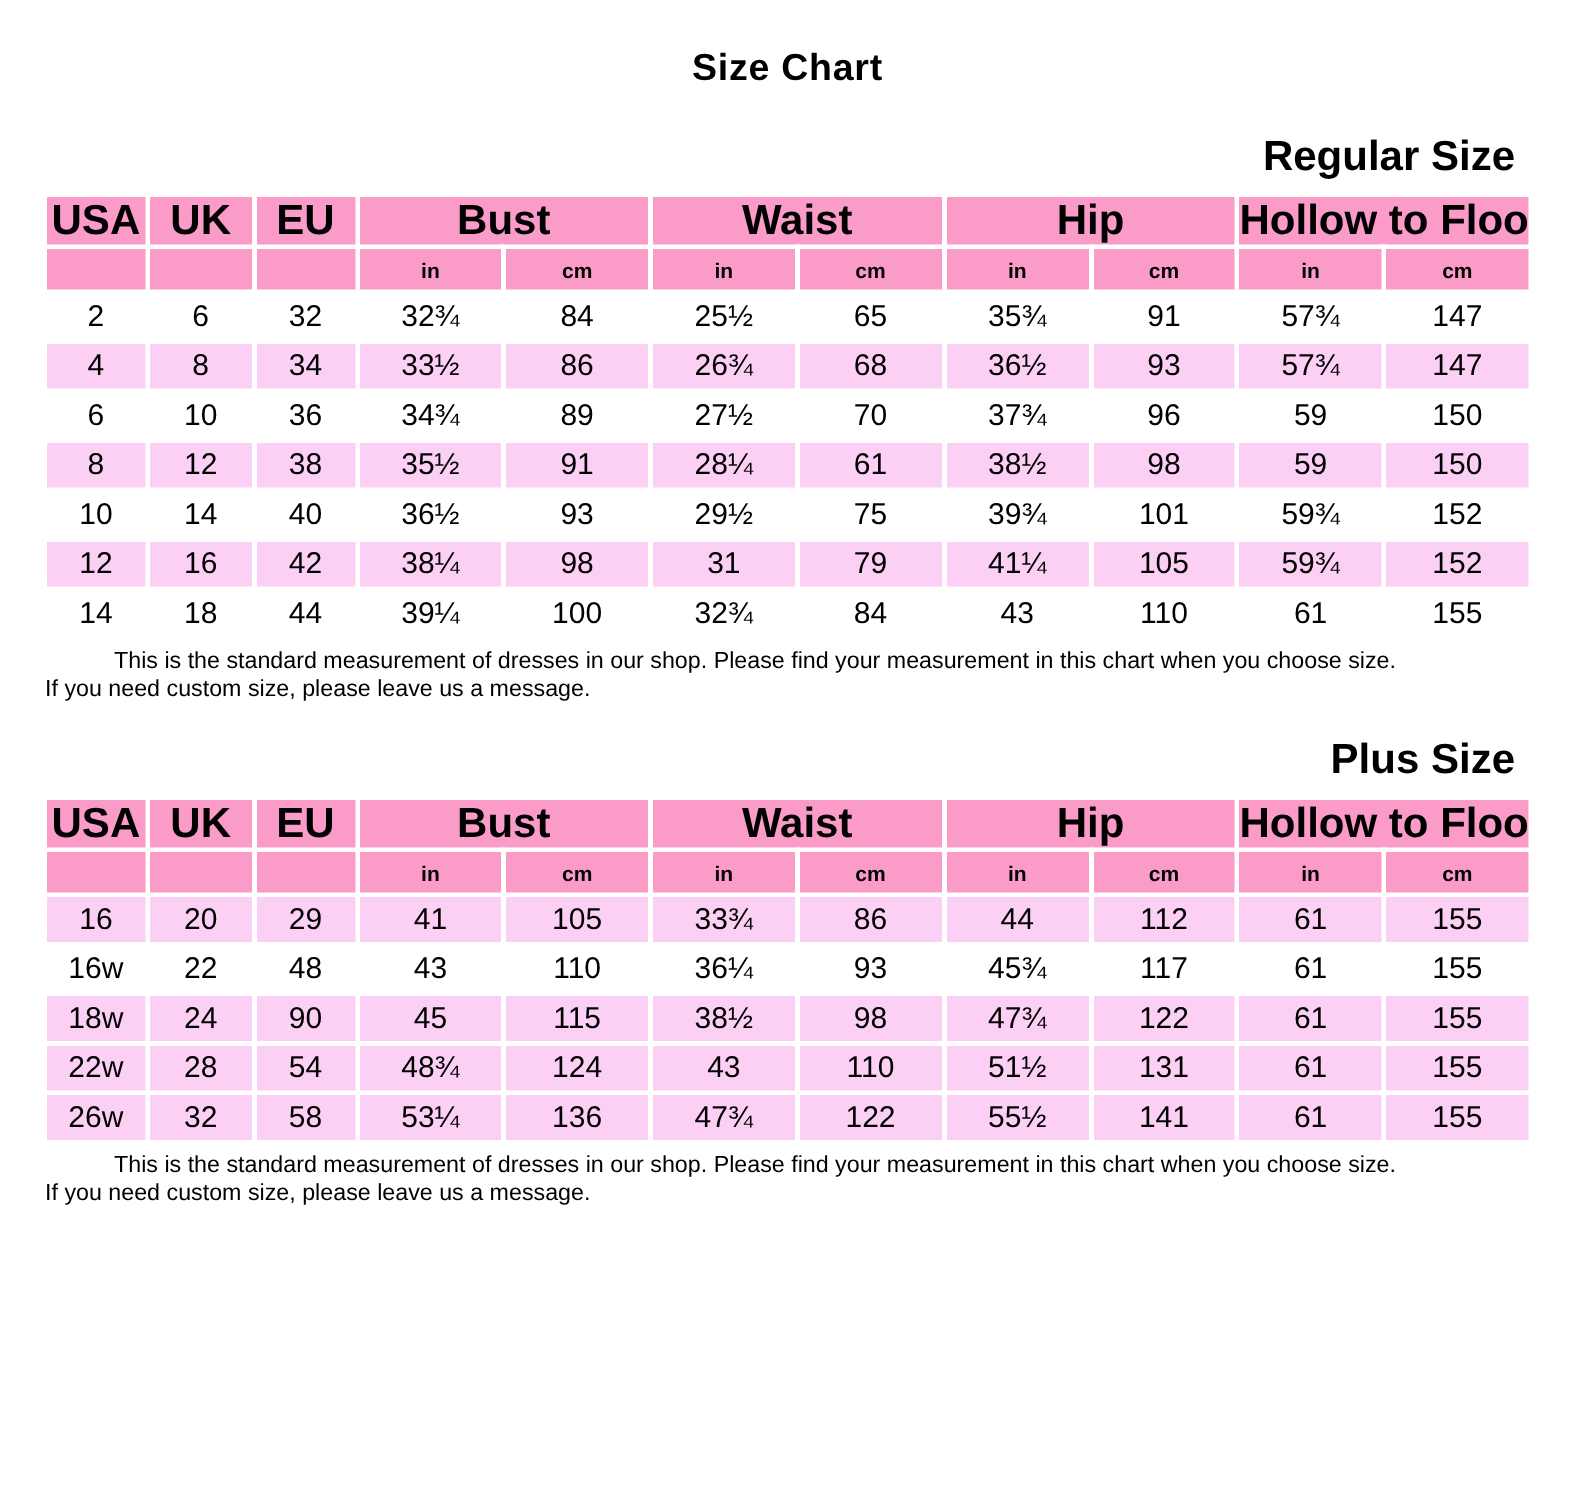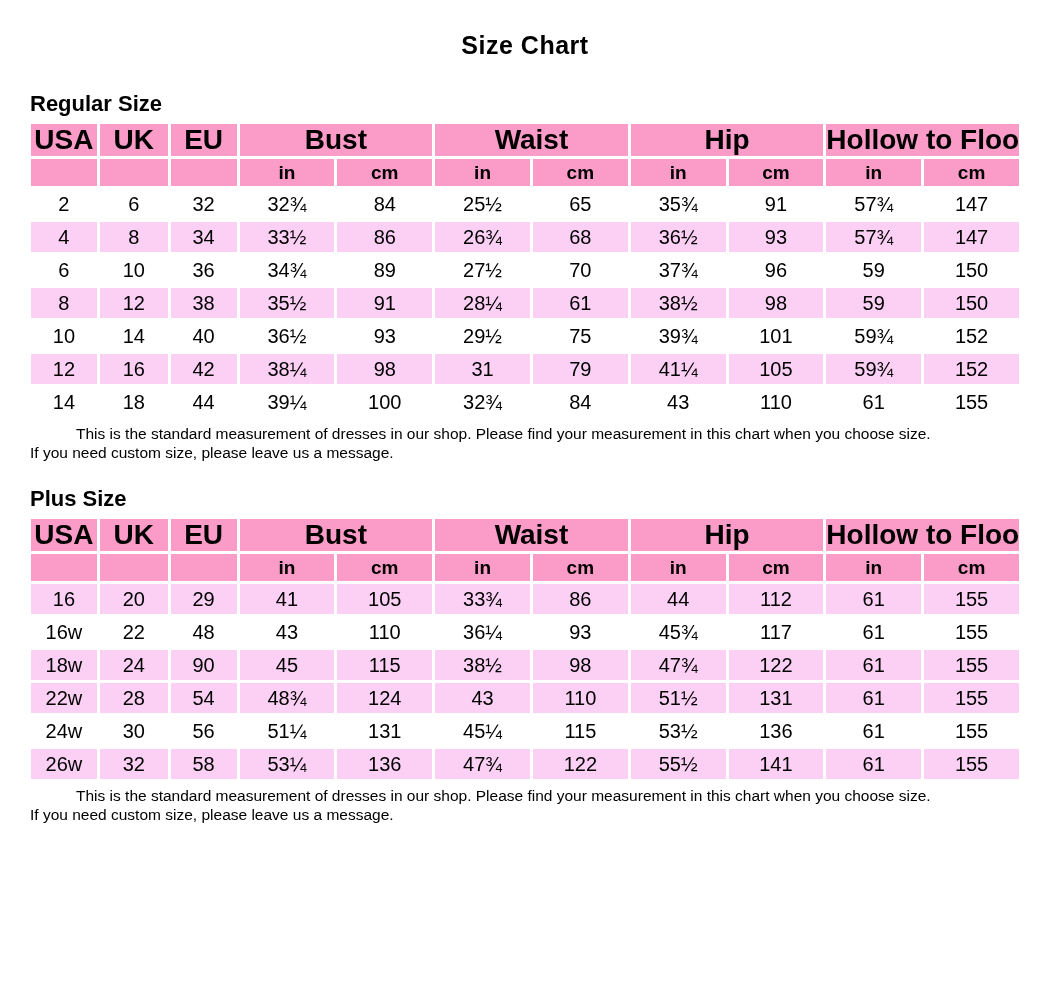--- a/index.html
+++ b/index.html
@@ -19,25 +19,26 @@
   }
   h1.chart-title {
     margin: 0;
     text-align: center;
     font-size: 25px;
     line-height: 30px;
     font-weight: bold;
     letter-spacing: 0.5px;
   }
   .size-section h2 {
-    margin: 0;
-    font-size: 22px;
+    margin: 12px;
+    font-size: 28px;
     line-height: 25px;
     font-weight: bold;
     padding-left: 2px;
+    text-align: right;
   }
   .section-regular { margin-top: 31px; }
   .section-plus    { margin-top: 24px; }
   table.size-table {
     width: 994px;
     table-layout: fixed;
     border-collapse: collapse;
     margin-top: 5px;
   }
   table.size-table th,
@@ -47,21 +48,21 @@
     vertical-align: middle;
     padding: 0;
     overflow: hidden;
     white-space: nowrap;
   }
   table.size-table th {
     background: var(--header-pink, #FB9BC8);
     font-weight: bold;
   }
   th.group-h { height: 31px; font-size: 28px; }
-  th.unit-h  { height: 27px; font-size: 19px; }
+  th.unit-h  { height: 27px; font-size: 14px; }
   table.size-table td {
     height: 30px;
     font-size: 20px;
     background: var(--row-white, #ffffff);
   }
   table.size-table tr.shaded td {
     background: var(--row-pink, #FBD0F4);
   }
   p.note {
     margin: 0;
@@ -302,33 +303,20 @@
             <td>54</td>
             <td>48¾</td>
             <td>124</td>
             <td>43</td>
             <td>110</td>
             <td>51½</td>
             <td>131</td>
             <td>61</td>
             <td>155</td>
           </tr>
-          <tr>
-            <td>24w</td>
-            <td>30</td>
-            <td>56</td>
-            <td>51¼</td>
-            <td>131</td>
-            <td>45¼</td>
-            <td>115</td>
-            <td>53½</td>
-            <td>136</td>
-            <td>61</td>
-            <td>155</td>
-          </tr>
           <tr class="shaded">
             <td>26w</td>
             <td>32</td>
             <td>58</td>
             <td>53¼</td>
             <td>136</td>
             <td>47¾</td>
             <td>122</td>
             <td>55½</td>
             <td>141</td>

